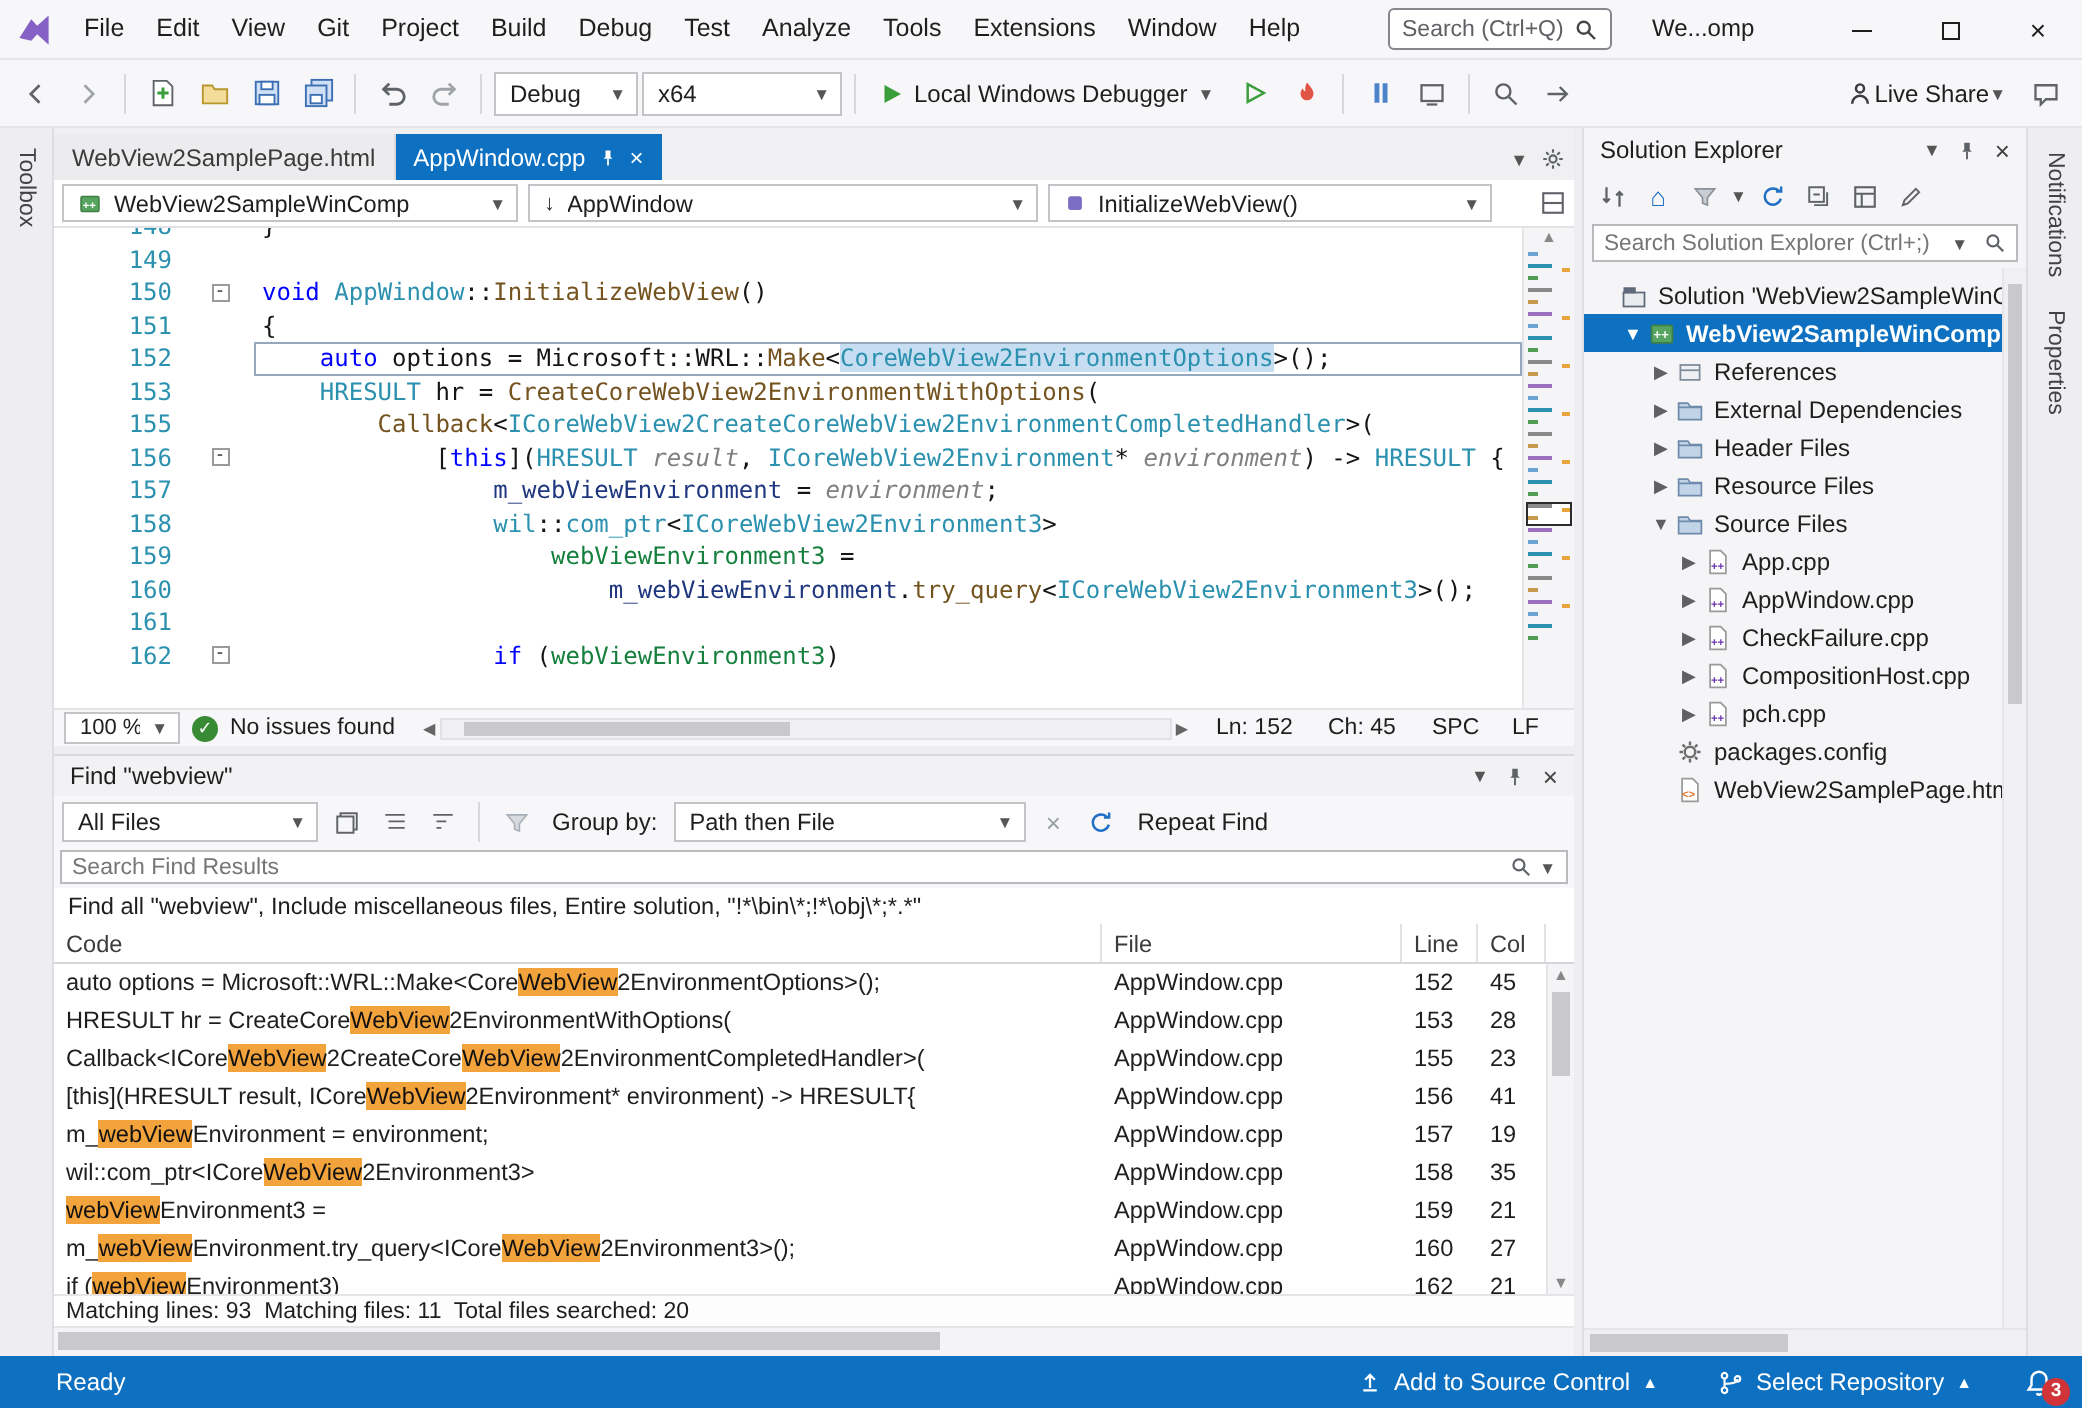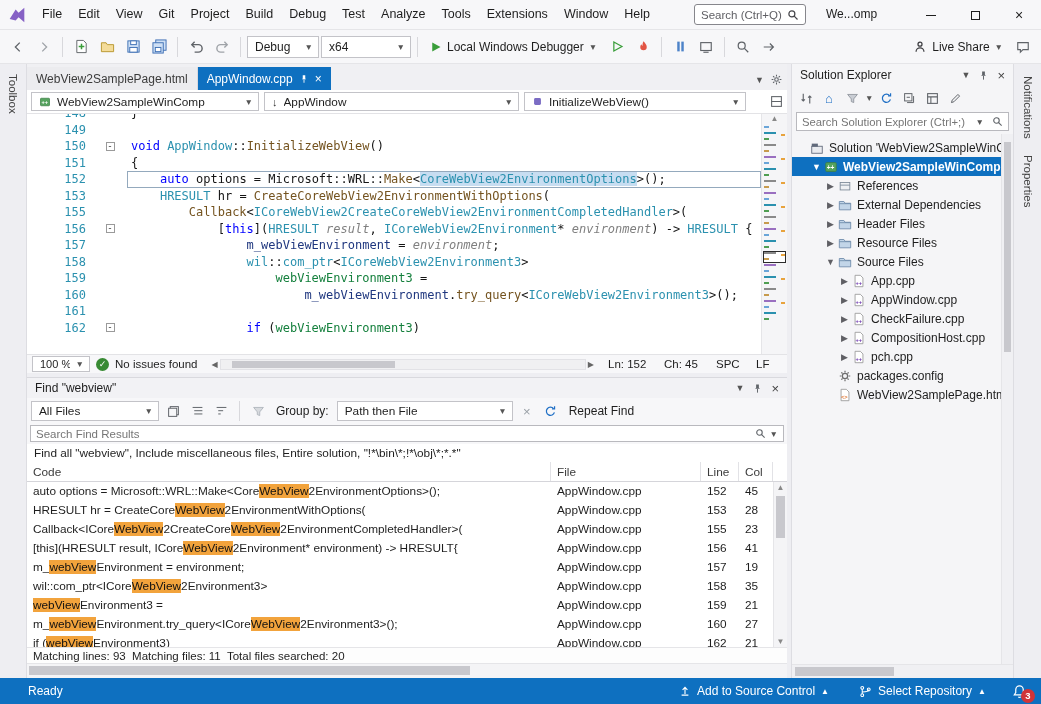--- a/index.html
+++ b/index.html
@@ -23,21 +23,21 @@
 
   
   .toolbar{position:absolute;left:0;top:30px;width:100%;height:34px;background:#f7f7f9;border-bottom:1px solid #e5e5e8;display:flex;align-items:center;padding:0 6px;gap:2px;}
   .ti{width:24px;height:24px;display:flex;align-items:center;justify-content:center;border-radius:3px;}
   .ti.sm{width:20px;height:20px;}
   .tsep{width:1px;height:20px;background:#d8d8dc;margin:0 4px;flex:none;}
   .combo{height:22px;border:1px solid #c3c3c8;background:#fff;display:flex;align-items:center;font-size:12px;padding:0 5px 0 7px;gap:6px;white-space:nowrap;}
   .combo .cv{flex:1;overflow:hidden;}
   .arr{color:#555;font-size:8.5px;flex:none;}
   .start-btn{display:flex;align-items:center;gap:5px;font-size:12px;height:24px;padding:0 6px;border-radius:3px;white-space:nowrap;}
-  .ls{display:flex;align-items:center;gap:5px;font-size:12px;height:24px;padding:0 6px;border-radius:3px;white-space:nowrap;}
+  .ls{display:flex;align-items:center;gap:0;font-size:12px;height:24px;padding:0 6px;border-radius:3px;white-space:nowrap;}
 
   
   .left-strip{position:absolute;left:0;top:64px;width:27px;height:614px;background:#eeeef2;border-right:1px solid #dddde2;}
   .right-strip{position:absolute;right:0;top:64px;width:28px;height:614px;background:#eeeef2;border-left:1px solid #dddde2;display:flex;flex-direction:column;align-items:center;gap:16px;padding-top:12px;}
   .vtab{writing-mode:vertical-rl;font-size:11.5px;color:#424242;padding:10px 0 0 0;margin:0 auto;display:block;white-space:nowrap;}
   .right-strip .vtab{padding:0;}
 
   
   .editor-col{position:absolute;left:27px;top:64px;width:760px;height:614px;display:flex;flex-direction:column;background:#fff;}
   .tabstrip{height:26px;background:#f0f0f3;display:flex;align-items:flex-end;position:relative;flex:none;}
@@ -231,21 +231,21 @@
         <svg width="15" height="15" viewBox="0 0 16 16" fill="none" stroke="#9fa3a8" stroke-width="1.5">
           <path d="M13 6H6a4 4 0 0 0 0 8h4"></path>
           <path d="M10 3 l3 3 -3 3"></path>
         </svg>
       </span>
     <span class="tsep"></span>
     <div class="combo" style="width:72px">
       <span class="cv">Debug</span>
         <span class="arr">▼</span>
     </div>
-    <div class="combo" style="width:90px">
+    <div class="combo" style="width:100px">
       <span class="cv">x64</span>
         <span class="arr">▼</span>
     </div>
     <span class="tsep"></span>
     <div class="start-btn">
       <svg width="12" height="12" viewBox="0 0 16 16">
           <path d="M3 2 L14 8 3 14z" fill="#3a9e3a"></path>
         </svg>
       <span>Local Windows Debugger</span>
       <span class="arr">▼</span>

